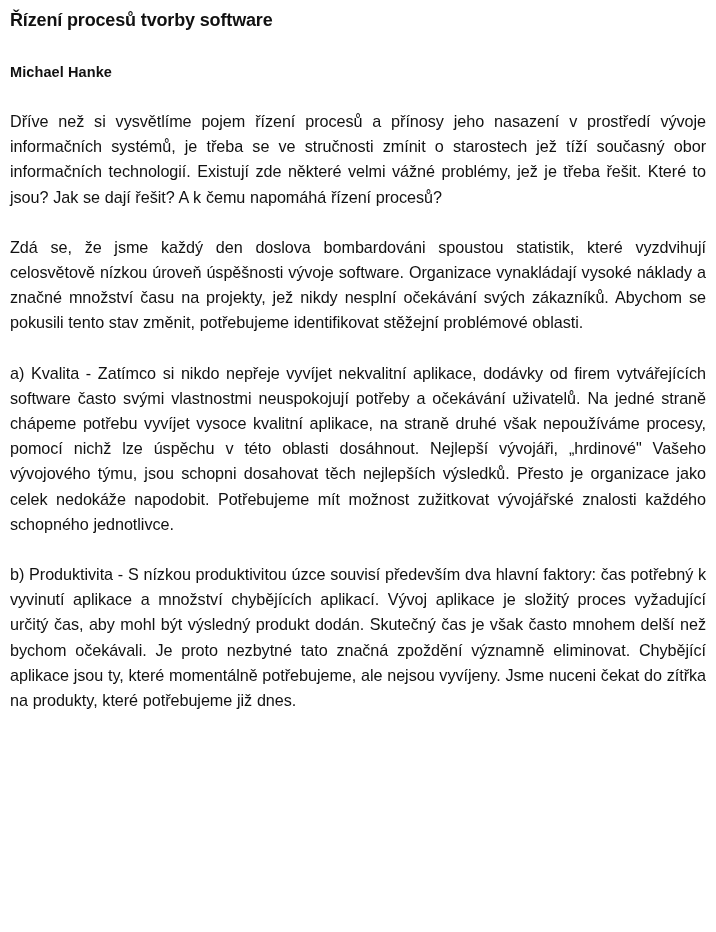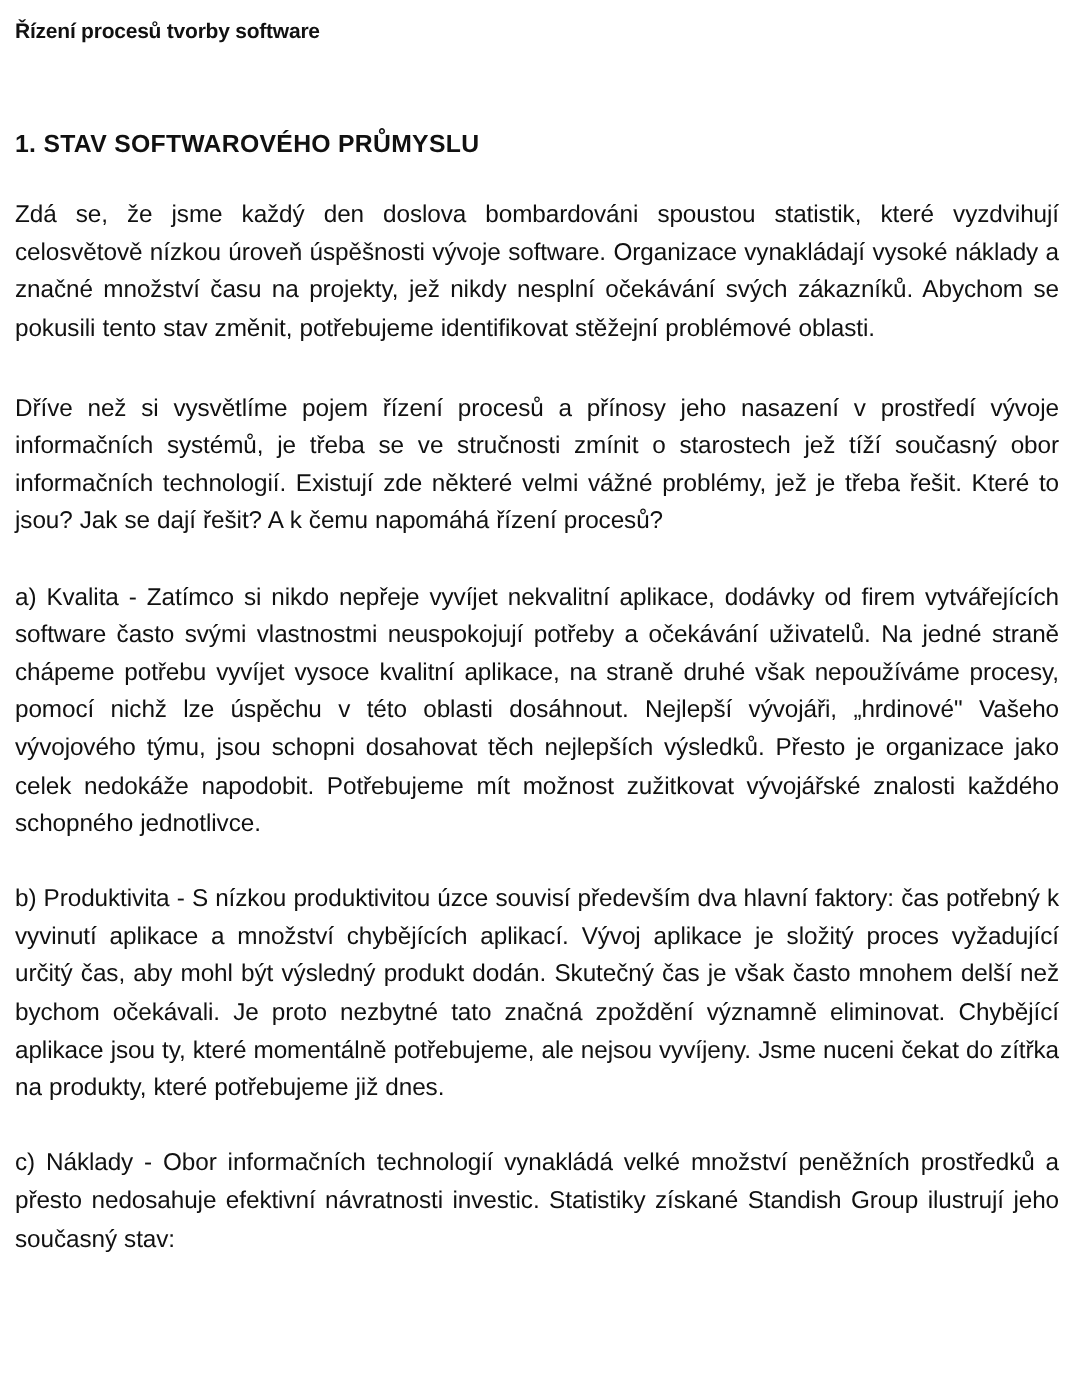--- a/index.html
+++ b/index.html
@@ -26,21 +26,21 @@
   }
   .content {
     position: absolute;
     left: 10px;
     top: 8px;
     width: 696px;
   }
 
   
   .doc-title {
-    font-size: 14px;
+    font-size: 18px;
     font-weight: bold;
     letter-spacing: -0.15px;
     line-height: 24px;
     margin: 0 0 31px 0;
   }
   .doc-author {
     font-size: 14.5px;
     font-weight: bold;
     letter-spacing: 0.1px;
     line-height: 18px;
@@ -79,28 +79,27 @@
   .body-para b { font-weight: normal; }
 </style>
 </head>
 <body>
 
 <div class="page">
   <div class="content">
 
     <h1 class="doc-title">Řízení procesů tvorby software</h1>
 
+    <div class="doc-author">Michael Hanke</div>
 
 
-    <h2 class="section-heading">1. STAV SOFTWAROVÉHO PRŮMYSLU</h2>
+
+    <p class="body-para gap-lg">Dříve než si vysvětlíme pojem řízení procesů a přínosy jeho nasazení v prostředí vývoje informačních systémů, je třeba se ve stručnosti zmínit o starostech jež tíží současný obor informačních technologií. Existují zde některé velmi vážné problémy, jež je třeba řešit. Které to jsou? Jak se dají řešit? A k čemu napomáhá řízení procesů?</p>
 
     <p class="body-para gap-md">Zdá se, že jsme každý den doslova bombardováni spoustou statistik, které vyzdvihují celosvětově nízkou úroveň úspěšnosti vývoje software. Organizace vynakládají vysoké náklady a značné množství času na projekty, jež nikdy nesplní očekávání svých zákazníků. Abychom se pokusili tento stav změnit, potřebujeme identifikovat stěžejní problémové oblasti.</p>
-
-    <p class="body-para gap-lg">Dříve než si vysvětlíme pojem řízení procesů a přínosy jeho nasazení v prostředí vývoje informačních systémů, je třeba se ve stručnosti zmínit o starostech jež tíží současný obor informačních technologií. Existují zde některé velmi vážné problémy, jež je třeba řešit. Které to jsou? Jak se dají řešit? A k čemu napomáhá řízení procesů?</p>
 
     <p class="body-para gap-md"><b>a) Kvalita</b><span> - Zatímco si nikdo nepřeje vyvíjet nekvalitní aplikace, dodávky od firem vytvářejících software často svými vlastnostmi neuspokojují potřeby a očekávání uživatelů. Na jedné straně chápeme potřebu vyvíjet vysoce kvalitní aplikace, na straně druhé však nepoužíváme </span><b>procesy</b><span>, pomocí nichž lze úspěchu v této oblasti dosáhnout. Nejlepší vývojáři, „hrdinové" Vašeho vývojového týmu, jsou schopni dosahovat těch nejlepších výsledků. Přesto je organizace jako celek nedokáže napodobit. Potřebujeme mít možnost zužitkovat vývojářské znalosti každého schopného jednotlivce.</span></p>
 
     <p class="body-para gap-md"><b>b) Produktivita</b><span> - S nízkou produktivitou úzce souvisí především dva hlavní faktory: čas potřebný k vyvinutí aplikace a množství chybějících aplikací. Vývoj aplikace je složitý proces vyžadující určitý čas, aby mohl být výsledný produkt dodán. Skutečný čas je však často mnohem delší než bychom očekávali. Je proto nezbytné tato značná zpoždění významně eliminovat. Chybějící aplikace jsou ty, které momentálně potřebujeme, ale </span><b>nejsou</b><span> vyvíjeny. Jsme nuceni čekat do zítřka na produkty, které potřebujeme již dnes.</span></p>
 
-    <p class="body-para gap-md"><b>c) Náklady</b><span> - Obor informačních technologií vynakládá velké množství peněžních prostředků a přesto nedosahuje efektivní návratnosti investic. Statistiky získané Standish Group ilustrují jeho současný stav:</span></p>
 
   </div>
 </div>
 
 </body></html>

